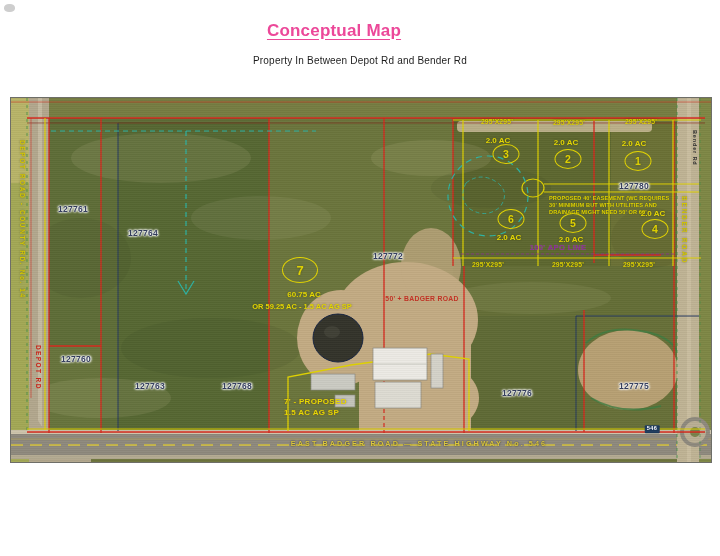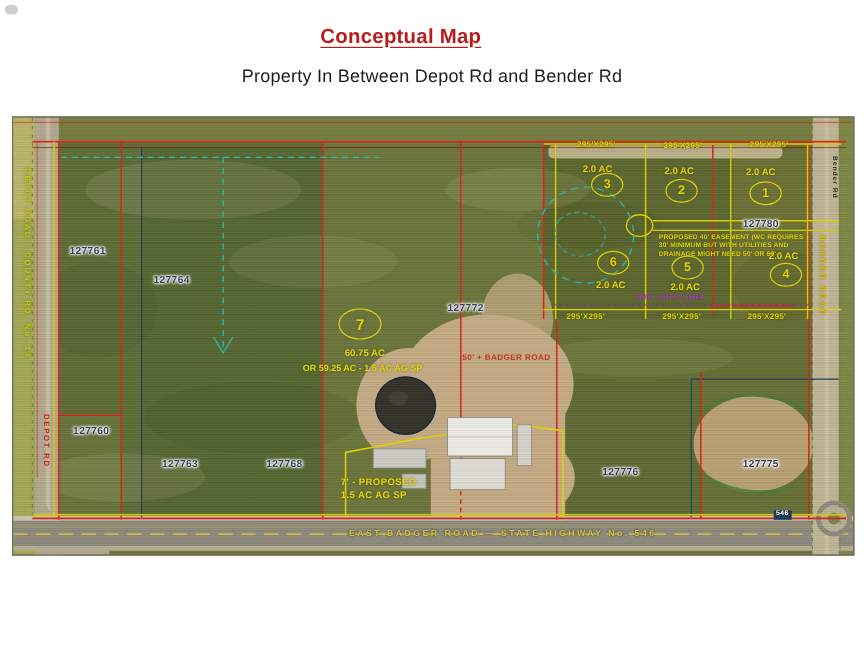--- a/index.html
+++ b/index.html
@@ -2,26 +2,26 @@
 <html><head>
 <meta charset="utf-8">
 <style>
   html,body{margin:0;padding:0;}
   body{
     width:720px;height:556px;background:#ffffff;position:relative;overflow:hidden;
     font-family:"Liberation Sans", sans-serif;
   }
   .title{
     position:absolute;top:21px;left:0;width:668px;text-align:center;
-    font-size:17px;font-weight:bold;color:#b91c1c;
+    font-size:17px;font-weight:bold;color:#ec4899;
     text-decoration:underline;text-underline-offset:3px;letter-spacing:.2px;
   }
   .subtitle{
     position:absolute;top:55px;left:0;width:720px;text-align:center;
-    font-size:15px;color:#1d1d1d;letter-spacing:.2px;
+    font-size:10px;color:#1d1d1d;letter-spacing:.2px;
   }
   .smudge{position:absolute;left:4px;top:4px;width:11px;height:8px;background:#b9b9b9;border-radius:45%;opacity:.7;}
   .map{
     position:absolute;left:10px;top:97px;width:700px;height:364px;
     border:1px solid #6e6e68;box-sizing:content-box;background:#6d743c;
   }
   .map svg{position:absolute;left:0;top:0;}
   .grain{position:absolute;inset:0;pointer-events:none;
     background:repeating-linear-gradient(0deg, rgba(255,255,255,.025) 0 1px, rgba(0,0,0,.03) 1px 2px);}
   .lbl{position:absolute;white-space:nowrap;line-height:1;}

